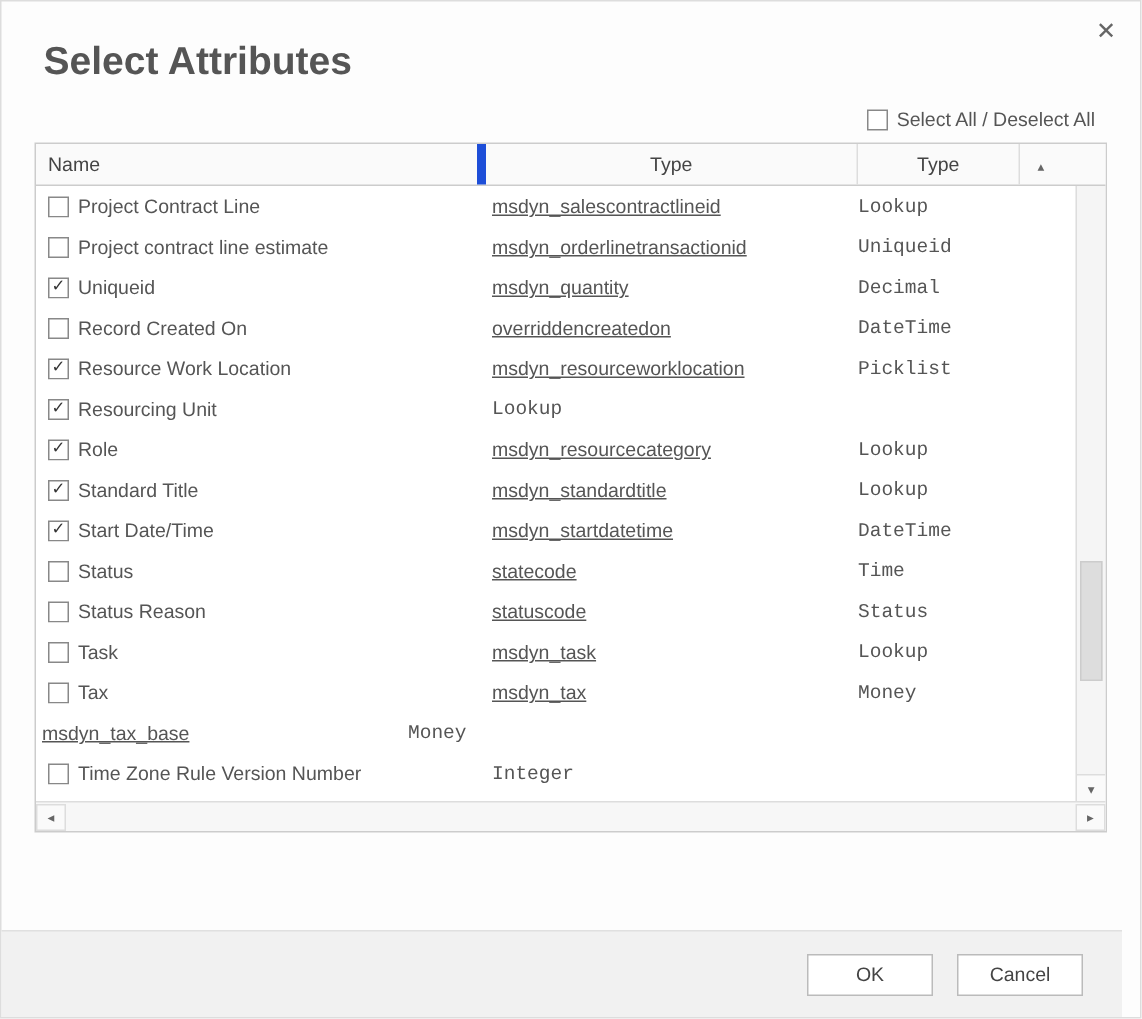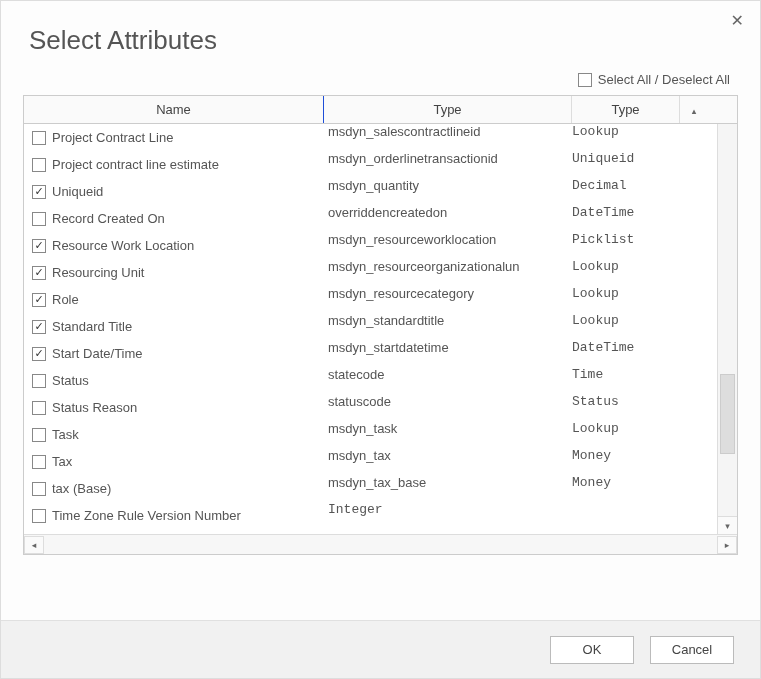--- a/index.html
+++ b/index.html
@@ -24,21 +24,21 @@
     position: absolute;
     top: 10px;
     right: 16px;
     font-size: 16px;
     color: #666;
     cursor: pointer;
     font-family: Arial, sans-serif;
   }
   .title {
     font-size: 26px;
-    font-weight: 400;
+    font-weight: 700;
     color: #555;
     padding: 24px 28px 10px 28px;
   }
   .toolbar {
     display: flex;
     justify-content: flex-end;
     align-items: center;
     padding: 6px 30px 8px 28px;
     font-size: 13px;
     color: #555;
@@ -63,40 +63,41 @@
     background: #fafafa;
     font-size: 13px;
     color: #444;
   }
   .col {
     padding: 6px 8px;
     overflow: hidden;
     white-space: nowrap;
     text-overflow: ellipsis;
   }
-  .col-name  { width: 300px; border-right: 1px solid #1d4ed8; text-align: center; }
+  .col-name  { width: 300px; border-right: 6px solid #1d4ed8; text-align: left; }
   .col-type1 { width: 248px; border-right: 1px solid #ddd; text-align: center; }
   .col-type2 { width: 108px; border-right: 1px solid #ddd; text-align: center; }
   .col-up    { width: 28px; text-align: center; }
   .grid-body {
     height: 410px;
     overflow: hidden;
     position: relative;
   }
   .rows {
     width: calc(100% - 22px);
   }
   .row {
     display: flex;
+    align-items: center;
     height: 27px;
     font-size: 13px;
     color: #555;
   }
   .row .c-name  { width: 300px; padding-left: 8px; display: flex; align-items: center; overflow: hidden; white-space: nowrap; }
-  .row .c-type1 { width: 244px; padding-left: 4px; overflow: hidden; white-space: nowrap; }
+  .row .c-type1 { width: 244px; padding-left: 4px; overflow: hidden; white-space: nowrap; text-decoration: underline; }
   .row .c-type2 { width: 108px; padding-left: 4px; overflow: hidden; white-space: nowrap; font-family: Liberation Mono, monospace; }
   .row .cb {
     width: 14px;
     height: 14px;
     border: 1px solid #888;
     margin-right: 6px;
     display: inline-flex;
     align-items: center;
     justify-content: center;
     background: #fff;
@@ -153,21 +154,21 @@
     display: flex;
     align-items: center;
     justify-content: center;
     border: 1px solid #ddd;
     background: #fafafa;
   }
   .footer {
     position: absolute;
     bottom: 0;
     left: 0;
-    right: 0;
+    right: 12px;
     height: 58px;
     background: #f1f1f1;
     border-top: 1px solid #e0e0e0;
     display: flex;
     justify-content: flex-end;
     align-items: center;
     padding-right: 26px;
     gap: 16px;
   }
   .btn {
@@ -249,21 +250,20 @@
               <span>Resource Work Location</span>
             </div>
             <div class="c-type1">msdyn_resourceworklocation</div>
             <div class="c-type2">Picklist</div>
           </div>
           <div class="row">
             <div class="c-name">
               <span class="cb">✓</span>
               <span>Resourcing Unit</span>
             </div>
-            <div class="c-type1">msdyn_resourceorganizationalun</div>
             <div class="c-type2">Lookup</div>
           </div>
           <div class="row">
             <div class="c-name">
               <span class="cb">✓</span>
               <span>Role</span>
             </div>
             <div class="c-type1">msdyn_resourcecategory</div>
             <div class="c-type2">Lookup</div>
           </div>
@@ -309,24 +309,20 @@
           </div>
           <div class="row">
             <div class="c-name">
               <span class="cb"></span>
               <span>Tax</span>
             </div>
             <div class="c-type1">msdyn_tax</div>
             <div class="c-type2">Money</div>
           </div>
           <div class="row">
-            <div class="c-name">
-              <span class="cb"></span>
-              <span>tax (Base)</span>
-            </div>
             <div class="c-type1">msdyn_tax_base</div>
             <div class="c-type2">Money</div>
           </div>
           <div class="row">
             <div class="c-name">
               <span class="cb"></span>
               <span>Time Zone Rule Version Number</span>
             </div>
             <div class="c-type2">Integer</div>
           </div>

